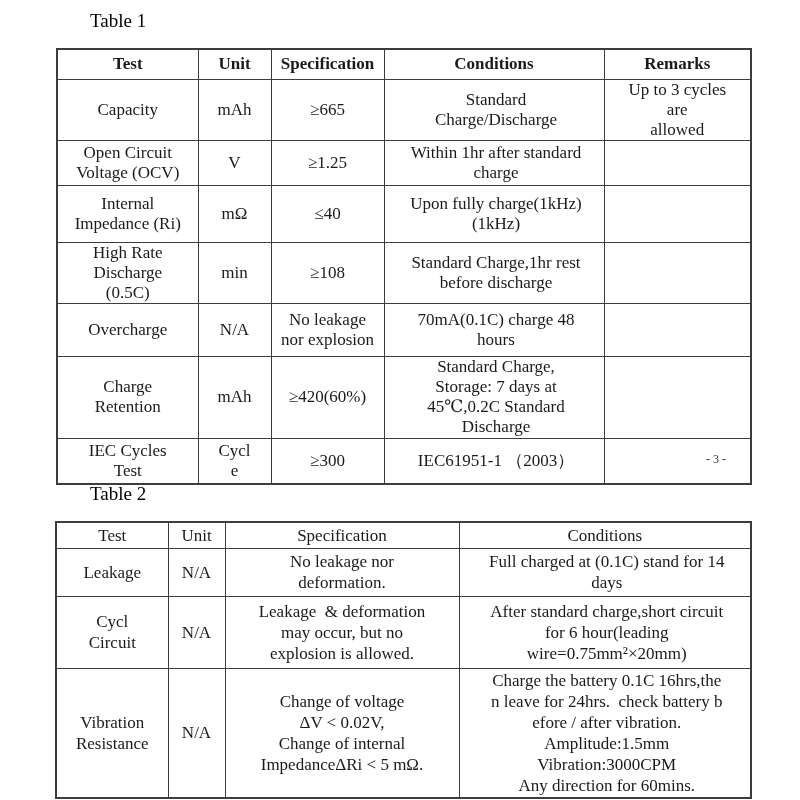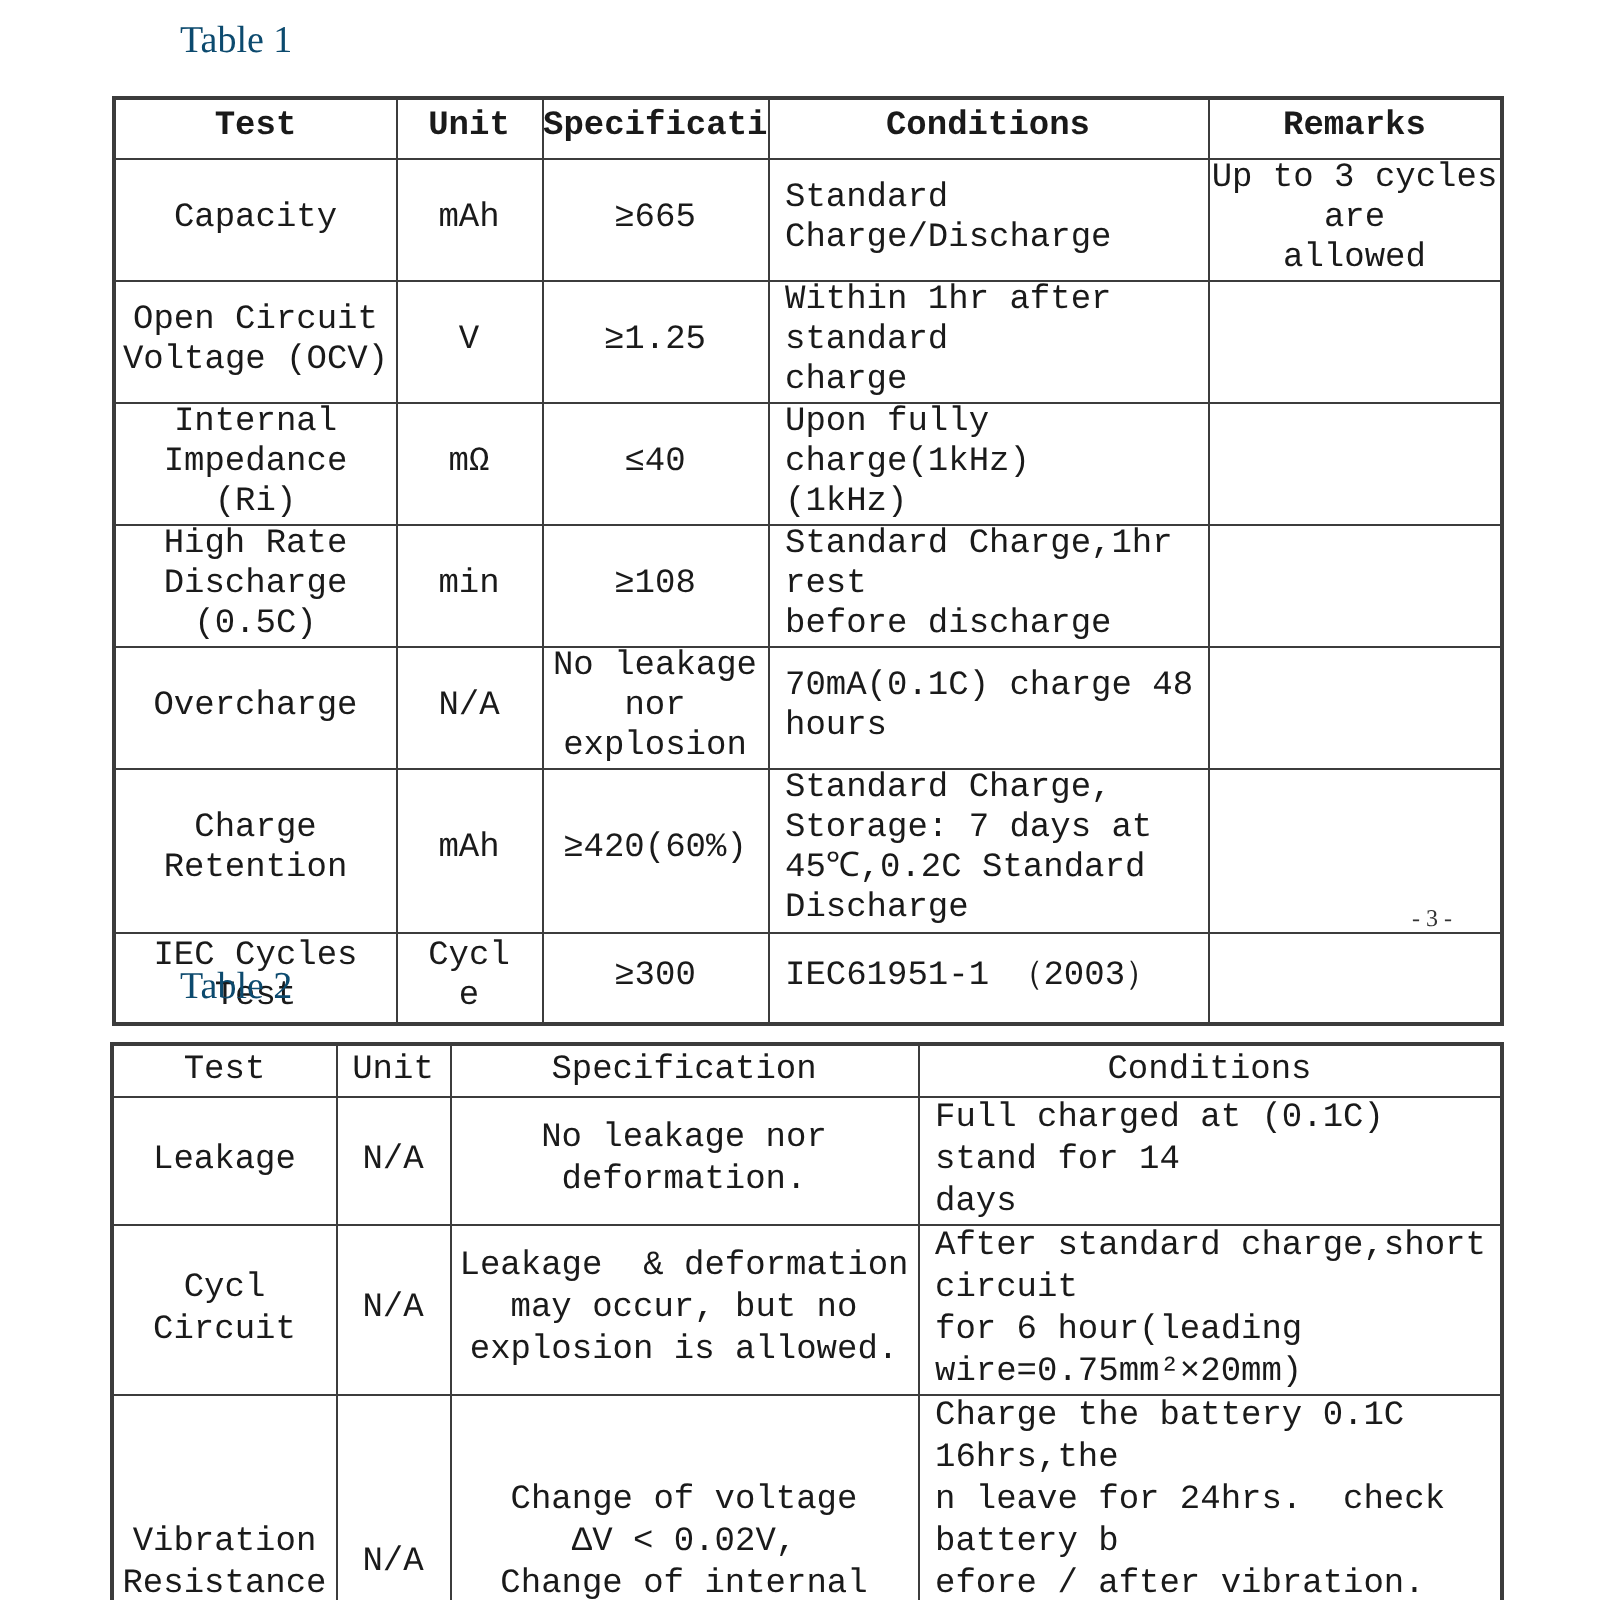--- a/index.html
+++ b/index.html
@@ -7,48 +7,47 @@
     position:relative;
     width:800px;height:800px;
     background:#ffffff;
     font-family:"Liberation Serif","DejaVu Serif",serif;
     color:#1a1a1a;
     overflow:hidden;
   }
   .tbl-title{
     position:absolute;
     font-size:19px;
-    color:#0c4a6e;
+    color:#000000;
     white-space:nowrap;
   }
   #title1{left:90px;top:10px;}
   #title2{left:90px;top:483px;}
   table{
     position:absolute;
     border-collapse:collapse;
     table-layout:fixed;
     background:#ffffff;
   }
   #table1{left:56px;top:48px;width:694px;border:2px solid #3c3c3c;}
   #table2{left:55px;top:521px;width:695px;border:2px solid #3c3c3c;}
   td,th{
     border:1px solid #3c3c3c;
     padding:0;
     font-size:17px;
     font-weight:normal;
     vertical-align:middle;
     overflow:hidden;
     white-space:pre-wrap;
-    font-family:Liberation Mono, monospace;
   }
   #table1 td,#table1 th{line-height:20px;}
   #table2 td,#table2 th{line-height:21px;}
   #table1 th{font-weight:bold;}
   .c-center{text-align:center;}
-  .c-left{text-align:left;padding-left:8px;padding-right:4px;margin-left:24px;}
+  .c-left{text-align:center;padding-left:8px;padding-right:4px;margin-left:24px;}
   
   #table1 tr.hdr{height:30px;}
   #table1 tr.r0{height:59px;}
   #table1 tr.r1{height:45px;}
   #table1 tr.r2{height:57px;}
   #table1 tr.r3{height:60px;}
   #table1 tr.r4{height:53px;}
   #table1 tr.r5{height:82px;}
   #table1 tr.r6{height:46px;}
   

